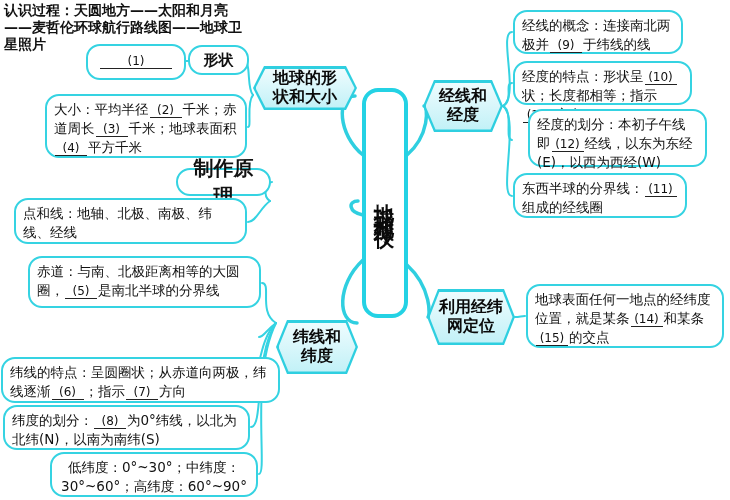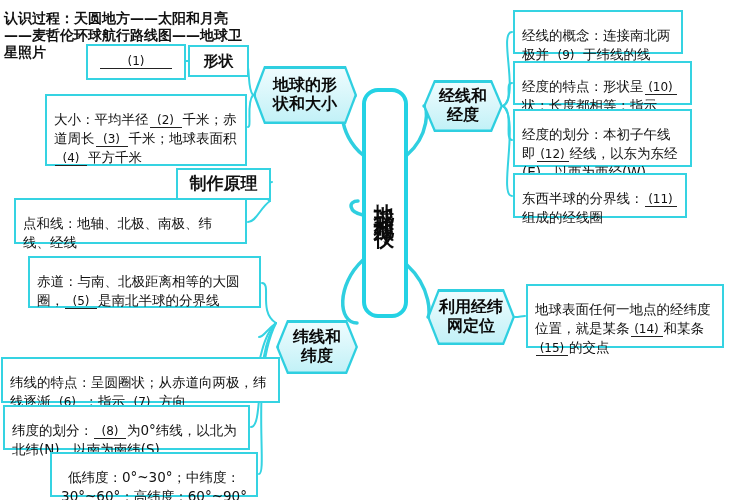--- a/index.html
+++ b/index.html
@@ -9,28 +9,27 @@
     position:relative; width:730px; height:500px; background:#ffffff;
     overflow:hidden; color:#111;
   }
   #wires { position:absolute; left:0; top:0; z-index:0; }
 
   
   .note {
     position:absolute; left:4px; top:2px; width:242px;
     font-size:14px; font-weight:bold; line-height:1.22; color:#111;
     z-index:2;
-    margin-top:8px;
   }
 
   
   .node {
     position:absolute; z-index:2;
-    border:2px solid #35d3e2; border-radius:0; background:#fff;
-    padding:14px 7px; font-size:13.5px; line-height:1.4; color:#111;
+    border:2px solid #35d3e2; border-radius:14px; background:#fff;
+    padding:4px 7px; font-size:13.5px; line-height:1.4; color:#111;
   }
   .node.center-text { display:flex; align-items:center; justify-content:center; text-align:center; }
 
   .blank {
     display:inline-block; min-width:32px; padding:0 3px; margin:0 1px;
     border-bottom:1.6px solid #222; text-align:center;
     font-size:12px; line-height:1.1;
   }
   .n-blank1 .blank { min-width:72px; }
 
@@ -55,35 +54,35 @@
     display:flex; align-items:center; justify-content:center;
   }
   .root-label {
     writing-mode: vertical-rl; text-orientation: upright;
     font-size:20px; font-weight:bold; letter-spacing:5px; color:#0a0a0a;
   }
 
   
   .n-blank1       { left:86px;  top:44px;  width:100px; height:36px; }
   .n-shape        { left:188px; top:45px;  width:61px;  height:30px; font-weight:bold; font-size:15px; }
-  .n-size         { left:45px;  top:94px;  width:202px; height:72px; }
-  .n-principle    { left:176px; top:168px; width:95px;  height:28px; font-weight:bold; font-size:17px; }
+  .n-size         { left:45px;  top:94px;  width:202px; height:64px; }
+  .n-principle    { left:176px; top:168px; width:95px;  height:28px; font-weight:bold; font-size:20px; }
   .n-points       { left:14px;  top:198px; width:233px; height:46px; }
   .n-equator      { left:28px;  top:256px; width:233px; height:52px; }
   .n-latconcept   { left:122px; top:314px; width:136px; height:46px; }
   .n-latfeat      { left:1px;   top:357px; width:279px; height:46px; }
   .n-latdiv       { left:3px;   top:405px; width:247px; height:45px; }
   .n-latzones     { left:50px;  top:452px; width:208px; height:45px; text-align:center; }
   .n-lonconcept   { left:513px; top:10px;  width:170px; height:44px; }
   .n-lonfeat      { left:513px; top:61px;  width:179px; height:44px; }
-  .n-londiv       { left:513px; top:109px; width:179px; height:58px; }
+  .n-londiv       { left:528px; top:109px; width:179px; height:58px; }
   .n-hemisphere   { left:513px; top:173px; width:174px; height:45px; }
   .n-locate       { left:526px; top:284px; width:198px; height:64px; }
 
-  .hx-shapesize { left:253px; top:66px;  width:104px; height:58px; }
+  .hx-shapesize { left:253px; top:66px;  width:104px; height:44px; }
   .hx-globe     { left:270px; top:183px; width:88px;  height:36px; }
   .hx-latitude  { left:276px; top:296px; width:82px;  height:54px;margin-top:24px; }
   .hx-longitude { left:423px; top:80px;  width:80px;  height:52px; }
   .hx-locate    { left:427px; top:289px; width:88px;  height:56px; }
 
   .w70 { width:70px; } .w54 { width:54px; } .w68 { width:68px; }
 </style>
 </head>
 <body>
 

